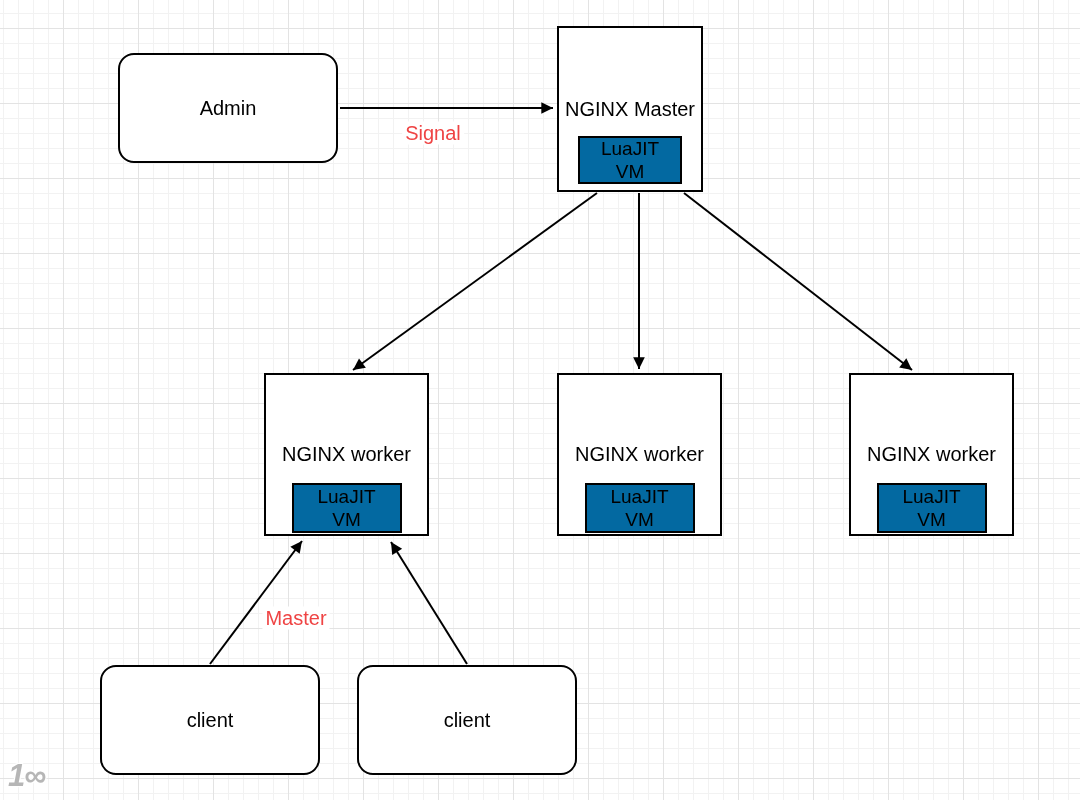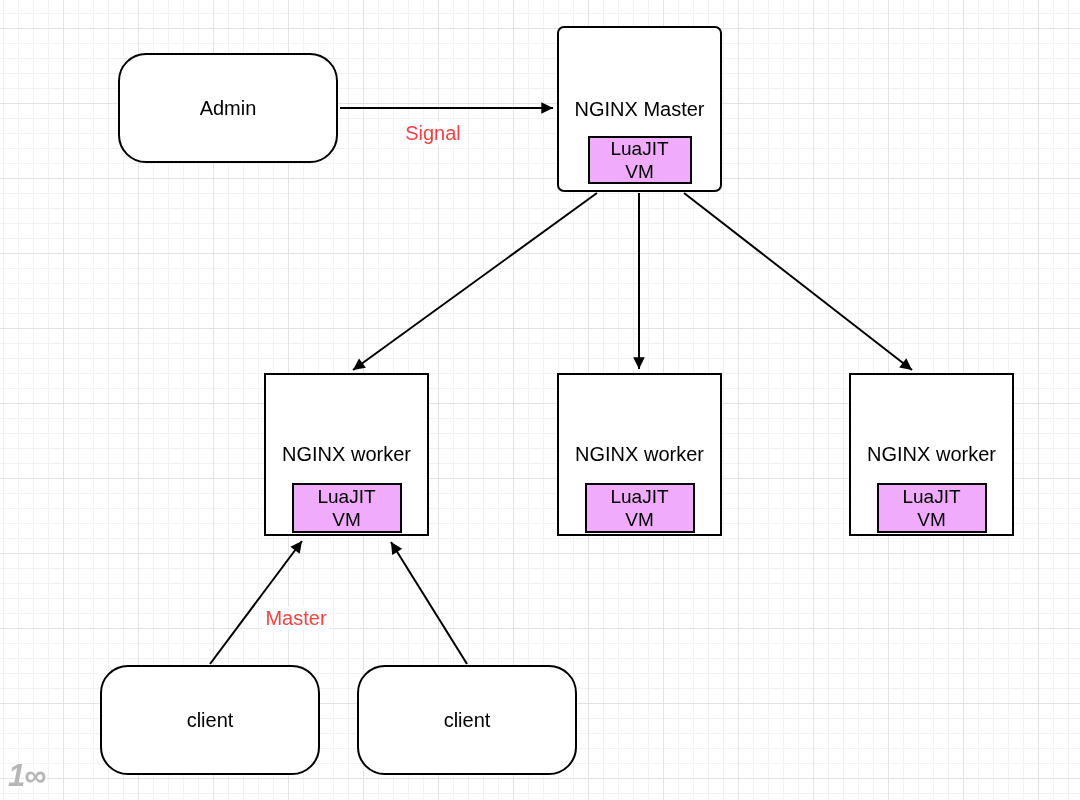--- a/index.html
+++ b/index.html
@@ -33,37 +33,37 @@
     box-sizing: border-box;
     background: #ffffff;
     border: 2px solid #000000;
     display: flex;
     align-items: center;
     justify-content: center;
     font-size: 20px;
     color: #000000;
     z-index: 2;
   }
-  .rounded { border-radius: 28px; text-align: right; }
+  .rounded { border-radius: 16px; text-align: right; }
 
   #node-admin   { left: 118px; top: 53px;  width: 220px; height: 110px; }
-  #node-master  { left: 557px; top: 26px;  width: 165px; height: 166px; border-radius: 7px; }
+  #node-master  { left: 557px; top: 26px;  width: 146px; height: 166px; }
   #node-worker1 { left: 264px; top: 373px; width: 165px; height: 163px; }
   #node-worker2 { left: 557px; top: 373px; width: 165px; height: 163px; }
   #node-worker3 { left: 849px; top: 373px; width: 165px; height: 163px; }
   #node-client1 { left: 100px; top: 665px; width: 220px; height: 110px; }
   #node-client2 { left: 357px; top: 665px; width: 220px; height: 110px; }
 
   .vm-box {
     position: absolute;
     left: 50%;
     transform: translateX(-50%);
     box-sizing: border-box;
     border: 2px solid #000000;
-    background: #f0abfc;
+    background: #0369a1;
     display: flex;
     flex-direction: column;
     align-items: center;
     justify-content: center;
     font-size: 19px;
     line-height: 23px;
     text-align: right;
   }
   #node-master .vm-box  { bottom: 6px; width: 104px; height: 48px; }
   .worker .vm-box       { bottom: 1px; width: 110px; height: 50px; }

